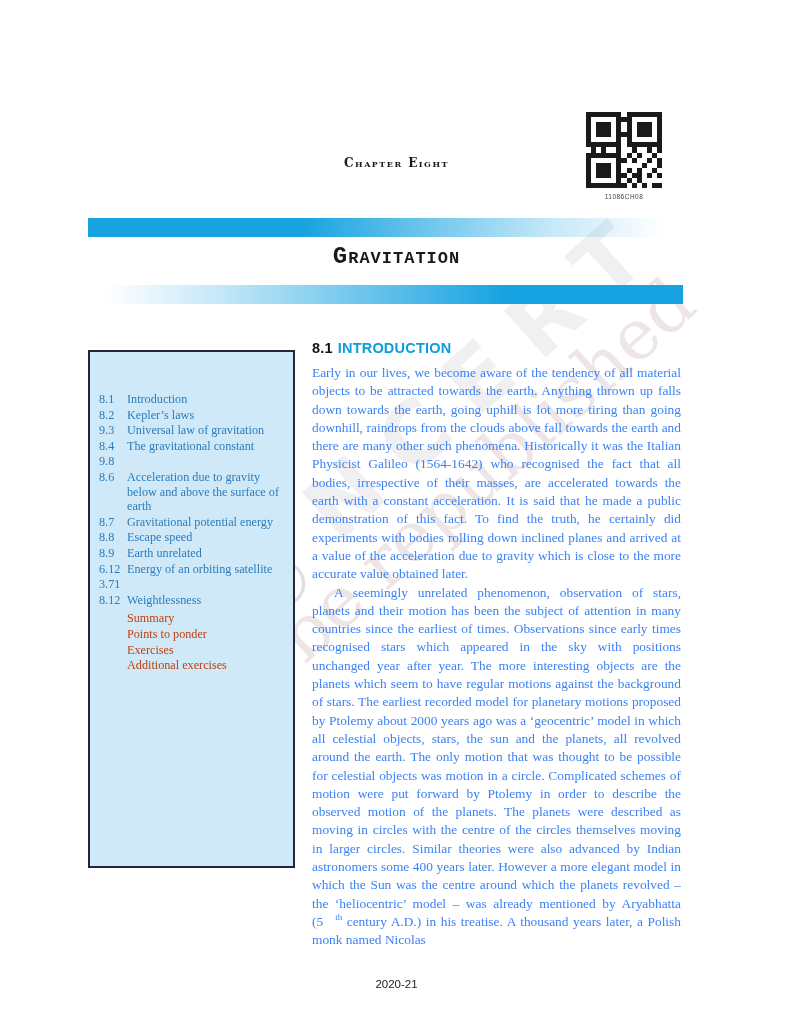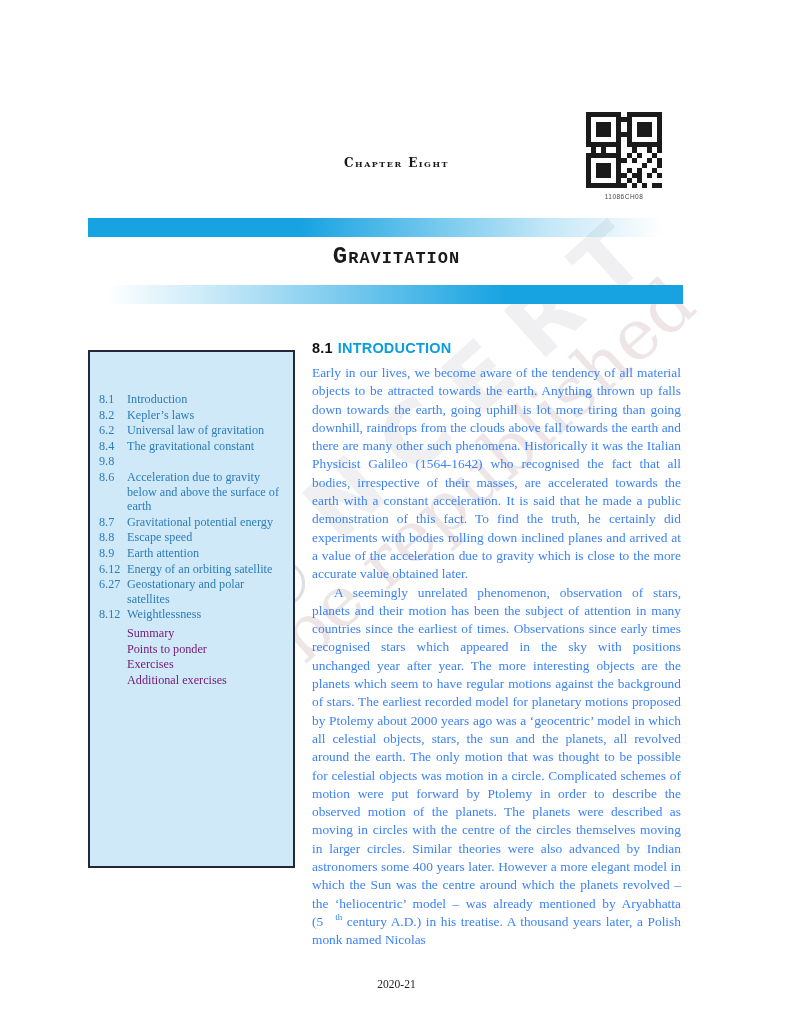--- a/index.html
+++ b/index.html
@@ -76,21 +76,21 @@
     padding:40px 6px 0 9px;
   }
   .toc-list { list-style:none; }
   .toc-item {
     display:grid; grid-template-columns:25px 1fr; column-gap:3px;
     font-size:12.2px; line-height:14.6px; color:#2b7cbb;
     margin-bottom:1px;
   }
   .toc-extras { list-style:none; margin-top:4px; margin-left:28px; }
   .toc-extra {
-    font-size:12.2px; line-height:14.6px; color:#701a75; margin-bottom:1px;
+    font-size:12.2px; line-height:14.6px; color:#c2410c; margin-bottom:1px;
   }
 
   
   .main-col { position:absolute; left:312px; top:340px; width:369px; }
   .section-heading {
     font-family:Liberation Sans, sans-serif; font-weight:bold;
     font-size:14.5px; margin-bottom:8px; letter-spacing:0.2px;
   }
   .section-num { color:#111; }
   .section-title { color:#0a9edc; margin-left:5px; }
@@ -98,21 +98,21 @@
     font-size:13.4px; line-height:18.3px; text-align:justify;
     color:#3b82f6;
   }
   .body-para.indent { text-indent:22px; }
   .body-para sup { font-size:9px; line-height:0;margin-left:12px; }
 
   
   .page-footer {
     position:absolute; top:978px; left:0; width:100%;
     text-align:center;
-    font-family:Liberation Serif, serif;
+    font-family:Liberation Sans, sans-serif;
     font-size:11.5px; color:#222;
   }
 </style>
 </head>
 <body>
 
 <div class="watermark-layer">
   <span class="wm-copyright">©</span>
   <span class="wm-ncert">NCERT</span>
   <span class="wm-notice">not to be republished</span>
@@ -182,21 +182,21 @@
     <ul class="toc-list">
       <li class="toc-item">
           <span>8.1</span>
           <span>Introduction</span>
         </li>
       <li class="toc-item">
           <span>8.2</span>
           <span>Kepler’s laws</span>
         </li>
       <li class="toc-item">
-          <span>6.2</span>
+          <span>9.3</span>
           <span>Universal law of gravitation</span>
         </li>
       <li class="toc-item">
           <span>8.4</span>
           <span>The gravitational constant</span>
         </li>
       <li class="toc-item">
           <span>9.8</span>
         </li>
       <li class="toc-item">
@@ -206,29 +206,28 @@
       <li class="toc-item">
           <span>8.7</span>
           <span>Gravitational potential energy</span>
         </li>
       <li class="toc-item">
           <span>8.8</span>
           <span>Escape speed</span>
         </li>
       <li class="toc-item">
           <span>8.9</span>
-          <span>Earth attention</span>
+          <span>Earth unrelated</span>
         </li>
       <li class="toc-item">
           <span>6.12</span>
           <span>Energy of an orbiting satellite</span>
         </li>
       <li class="toc-item">
-          <span>6.27</span>
-          <span>Geostationary and polar satellites</span>
+          <span>3.71</span>
         </li>
       <li class="toc-item">
           <span>8.12</span>
           <span>Weightlessness</span>
         </li>
     </ul>
     <ul class="toc-extras">
       <li class="toc-extra">Summary</li>
       <li class="toc-extra">Points to ponder</li>
       <li class="toc-extra">Exercises</li>

